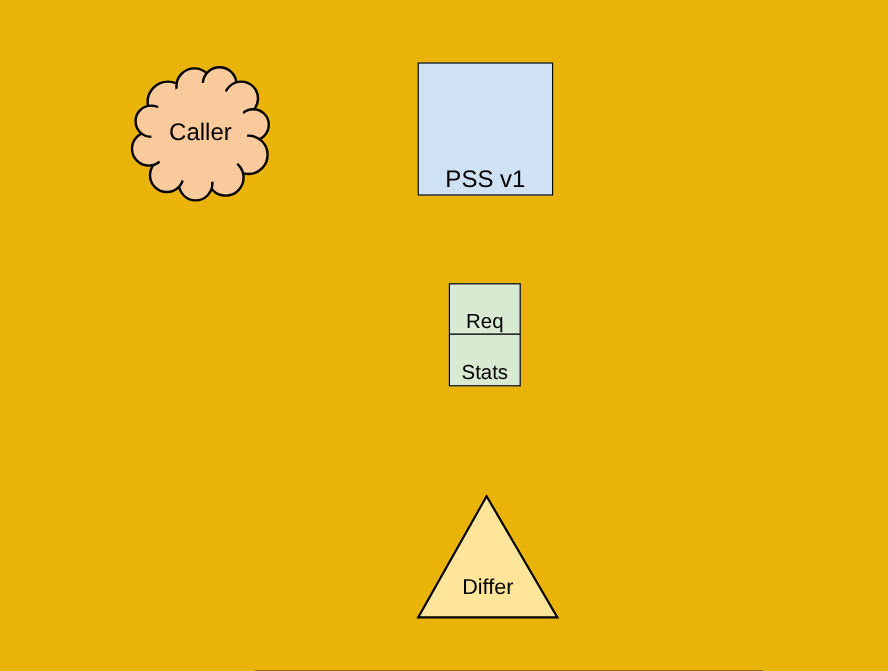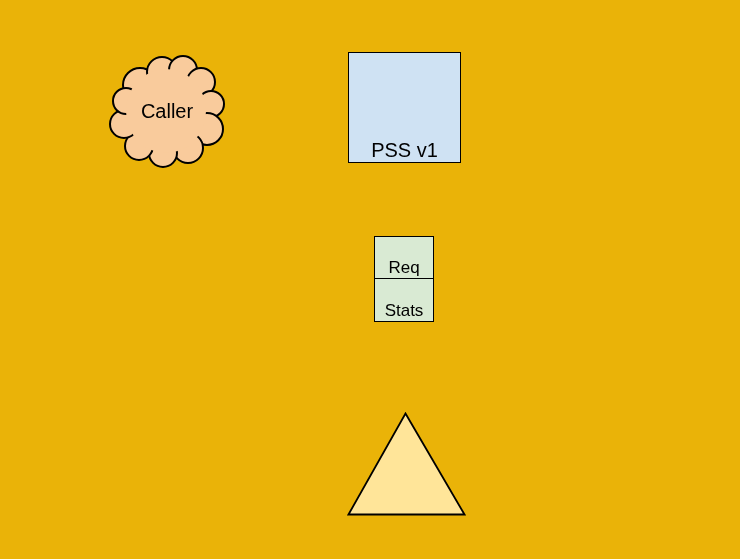--- a/index.html
+++ b/index.html
@@ -93,16 +93,17 @@
     <div class="rect-node" id="resp-cell" style="background-color: rgb(217, 234, 211);">
       <span class="node-label small-label">Stats</span>
     </div>
   </div>
 
 
   <div class="node" id="differ">
     <svg width="119" height="104" viewBox="0 0 119 104">
       <polygon points="58.5,1.5 117.5,102.5 1.5,102.5" stroke="#000" stroke-width="1.8" fill="#ffe599"></polygon>
     </svg>
+    <div class="overlay-label node-label mid-label">Differ</div>
   </div>
 
 
 </div>
 
 </body></html>

